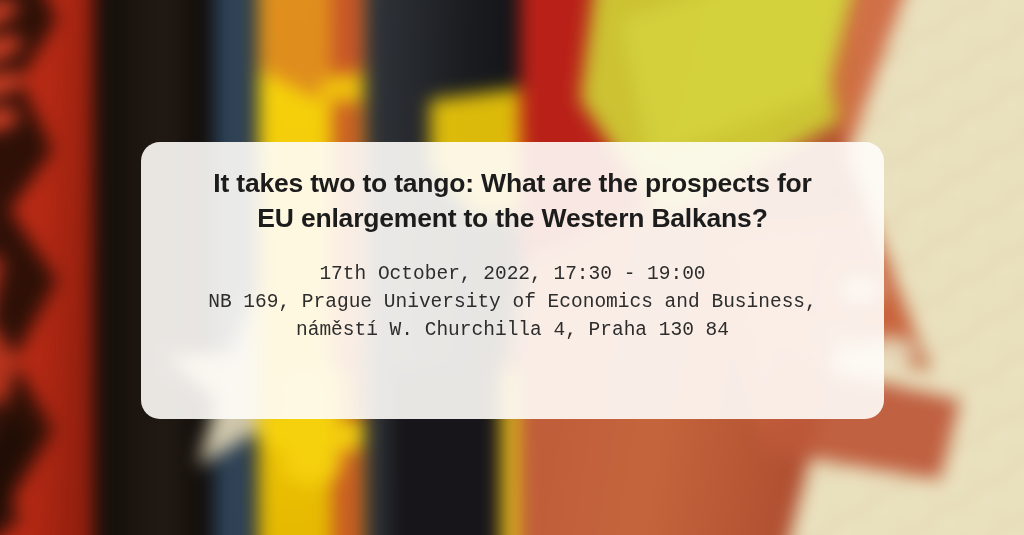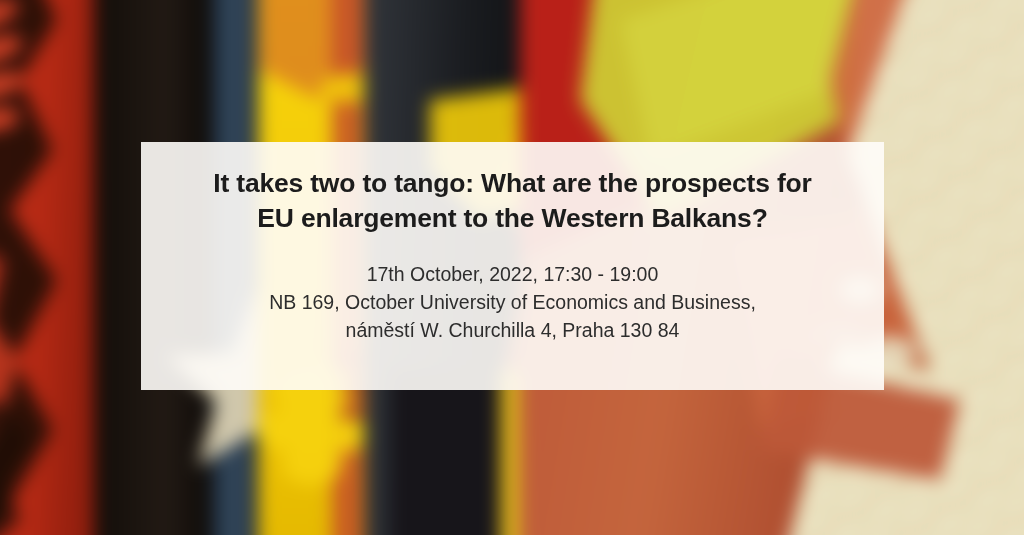--- a/index.html
+++ b/index.html
@@ -24,28 +24,29 @@
     -webkit-filter: blur(9px) saturate(1.05);
   }
   #photo svg { display: block; width: 100%; height: 100%; }
 
   
   #card {
     position: absolute;
     left: 141px;
     top: 142px;
     width: 743px;
-    height: 248px;
+    height: 277px;
     background: rgba(255, 253, 249, 0.90);
     box-sizing: border-box;
     padding: 0 34px;
     display: flex;
     flex-direction: column;
     align-items: center;
     justify-content: flex-start;
+    border-radius: 19px;
   }
   .title {
     margin: 0;
     padding-top: 24px;
     font-size: 26.5px;
     font-weight: bold;
     line-height: 1.32;
     letter-spacing: -0.2px;
     color: #1c1c1c;
     text-align: center;
@@ -53,21 +54,21 @@
   }
   .meta {
     margin: 0;
     padding-top: 24px;
     font-size: 19.5px;
     font-weight: normal;
     line-height: 1.45;
     color: #2d2d2d;
     text-align: center;
   }
-  .meta-line { display: block; white-space: nowrap; }
+  .meta-line { display: block; white-space: nowrap; font-family: Liberation Mono, monospace; }
 </style>
 </head>
 <body>
 
 <div id="banner">
 
   <div id="photo">
     <svg viewBox="0 0 1104 615" preserveAspectRatio="none" xmlns="http://www.w3.org/2000/svg">
       <defs>
         <linearGradient id="gTerra" x1="0" y1="0" x2="1" y2="0.3">
@@ -170,18 +171,18 @@
       <ellipse cx="930" cy="392" rx="26" ry="16" fill="#e6dcc0" opacity="0.9"></ellipse>
     </svg>
   </div>
 
   <div id="card">
 
     <h1 class="title">It takes two to tango: What are the prospects for EU enlargement to the Western Balkans?</h1>
 
     <div class="meta">
       <span class="meta-line">17th October, 2022, 17:30 - 19:00</span>
-      <span class="meta-line">NB 169, October University of Economics and Business,</span>
+      <span class="meta-line">NB 169, Prague University of Economics and Business,</span>
       <span class="meta-line">náměstí W. Churchilla 4, Praha 130 84</span>
     </div>
 
   </div>
 </div>
 
 </body></html>

